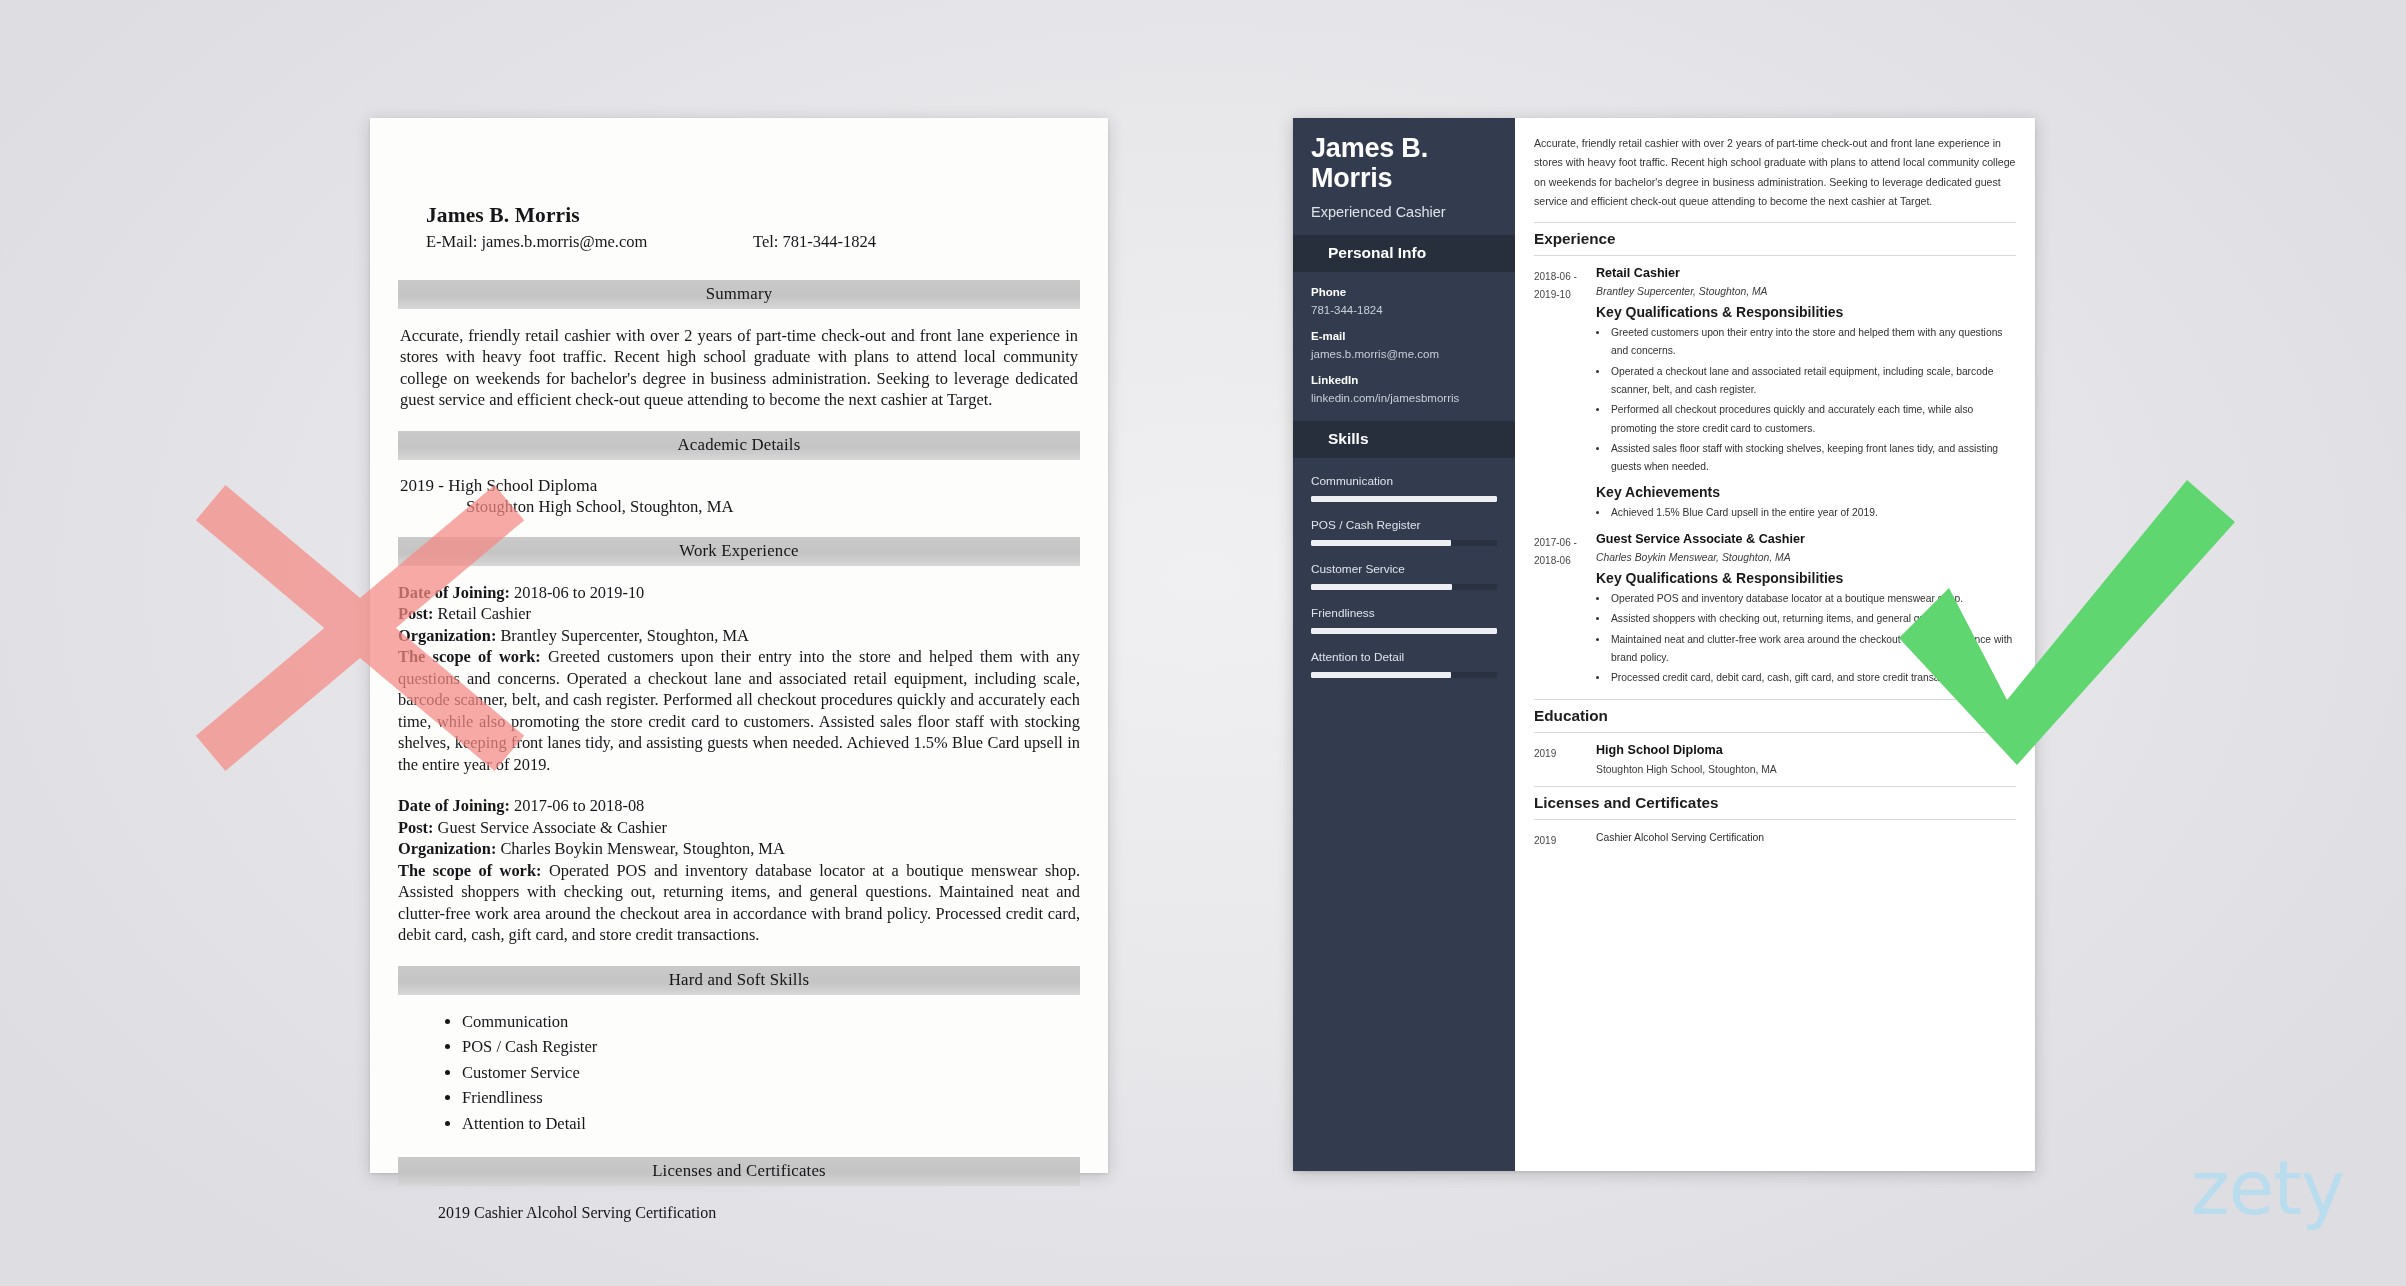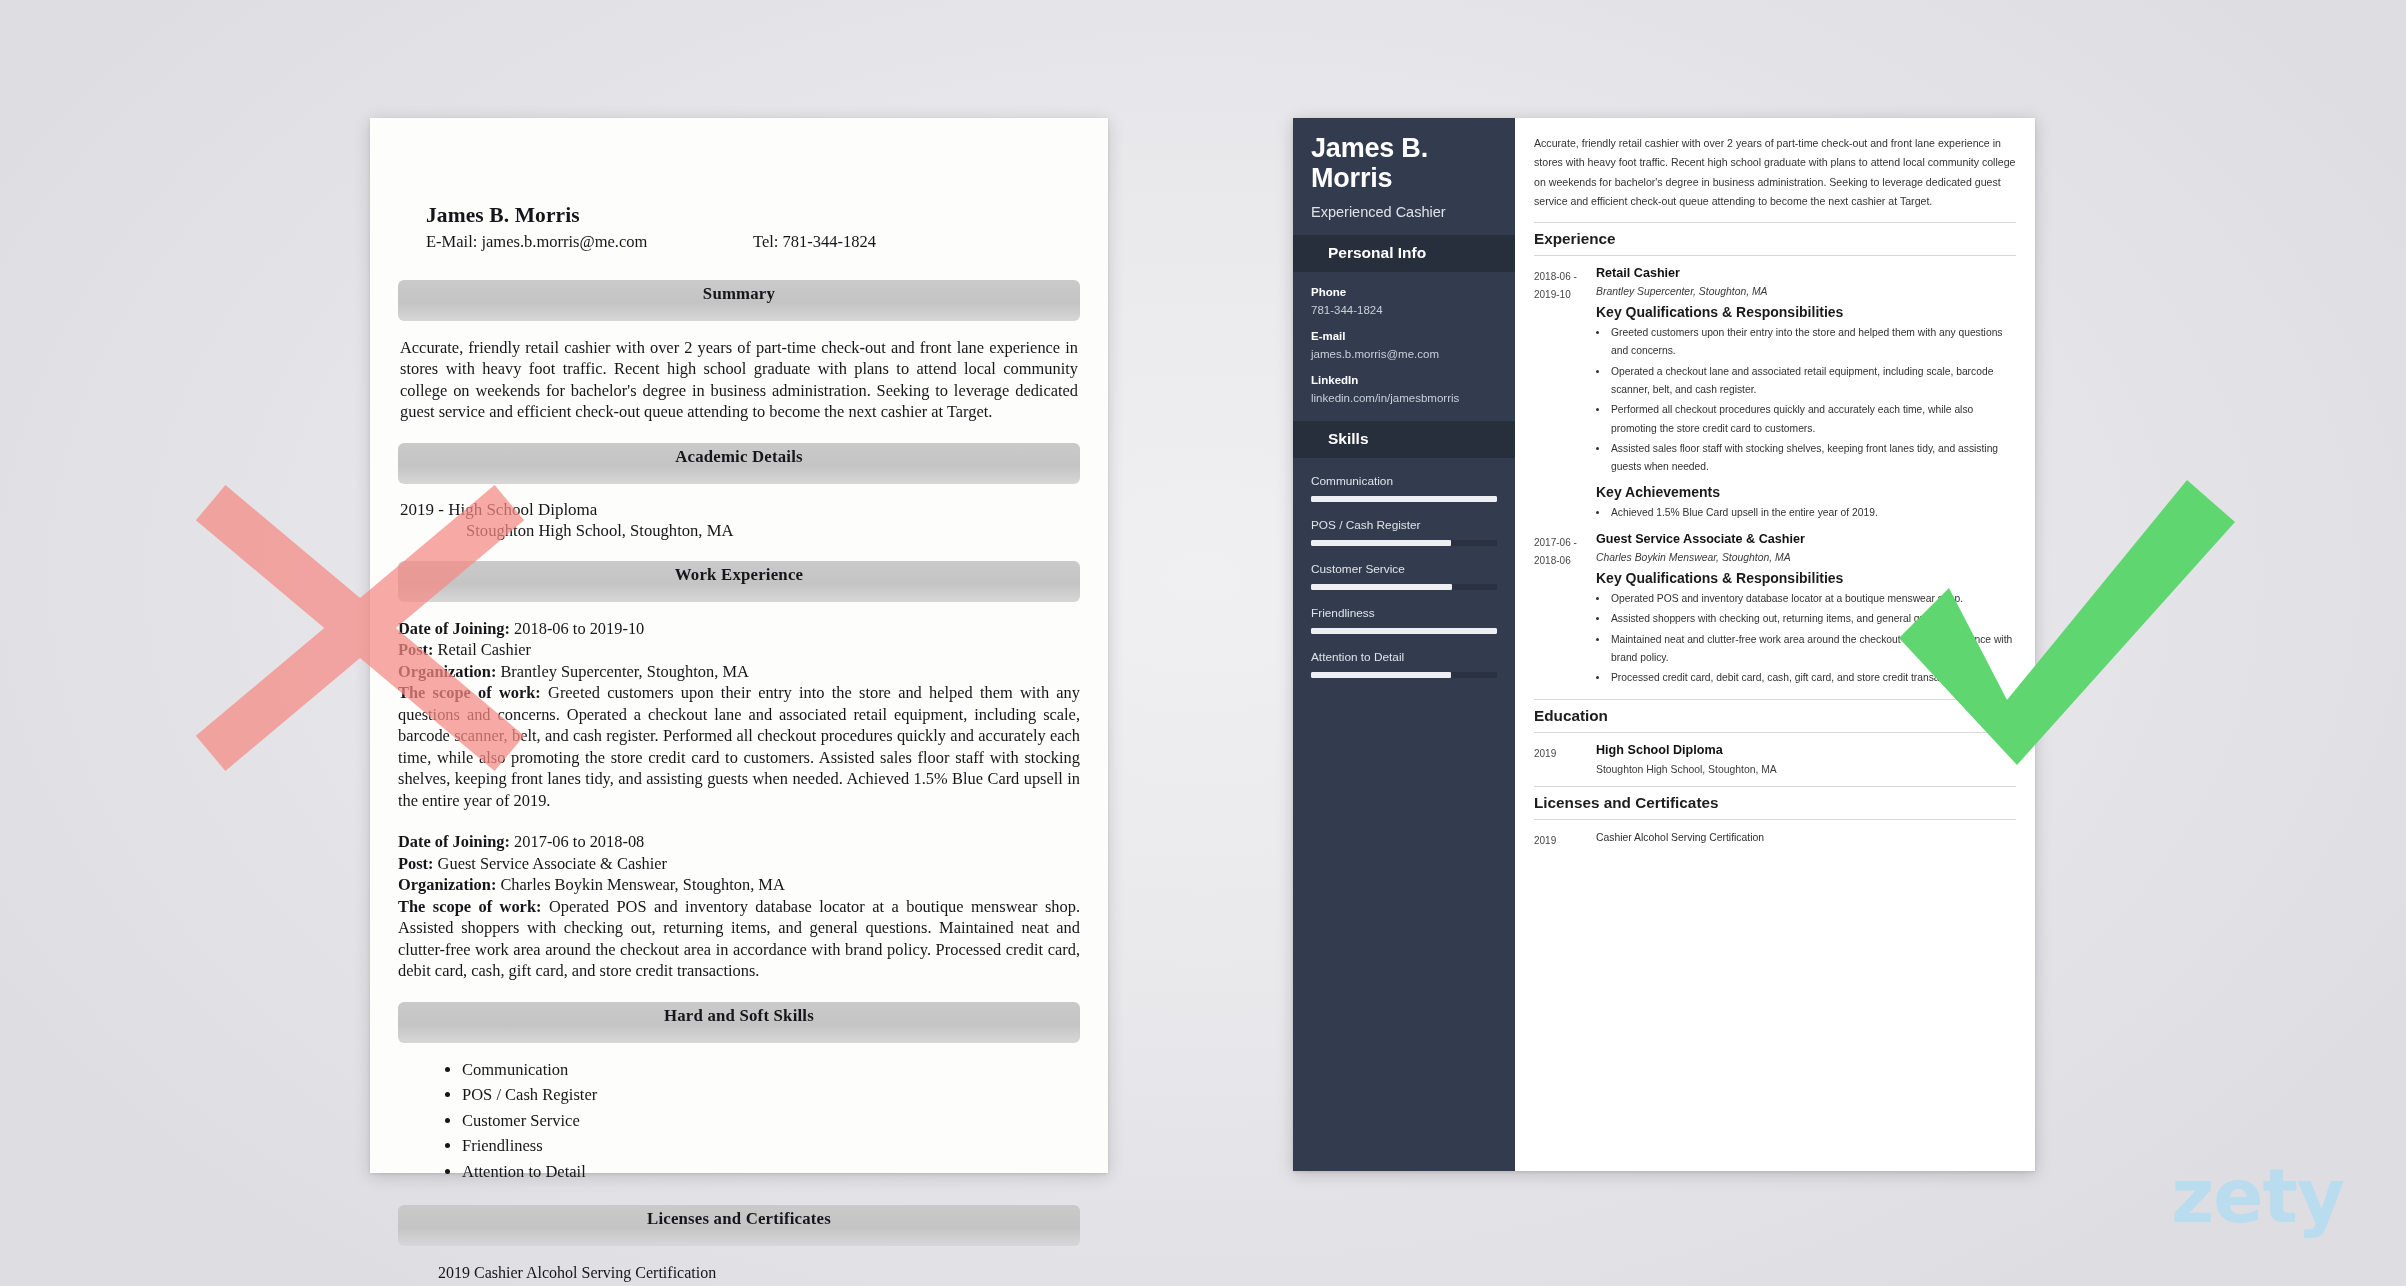--- a/index.html
+++ b/index.html
@@ -34,25 +34,24 @@
   .bad-contact {
     margin-left: 28px; margin-top: 4px;
     font-size: 16.5px;
     display: flex;
   }
   .bad-contact .email { width: 327px; }
   .bad-sec-head {
     margin: 0 0 0 0;
     background: linear-gradient(to bottom, #cacaca 0%, #c4c4c4 55%, #d7d7d7 100%);
     text-align: center;
-    font-weight: bold;
+    font-weight: normal;
     font-size: 16.8px;
-    padding: 4px 0 17px;
+    padding: 4px 0 5px;
     letter-spacing: .2px;
-    border-radius: 6px;
   }
   .sp-28 { height: 28px; }
   .sp-20 { height: 20px; }
   .sp-16 { height: 16px; }
   .bad-body {
     font-size: 16.4px;
     line-height: 1.31;
     text-align: justify;
     padding: 0 2px;
   }
@@ -149,23 +148,23 @@
   .gr-edu-school { font-size: 10.4px; color: #3a3a3a; margin-top: 7px; }
   .gr-cert-line { font-size: 10.4px; color: #2e2e2e; padding-top: 2px; }
 
   
   #x-mark, #check-mark { position: absolute; pointer-events: none; }
   #x-mark { left: 185px; top: 465px; width: 350px; height: 330px; }
   #check-mark { left: 1885px; top: 470px; width: 360px; height: 310px; }
 
   
   #zety {
-    position: absolute; right: 62px; bottom: 47px;
+    position: absolute; right: 62px; bottom: 55px;
     font-size: 74px; color: #b6dcf0; letter-spacing: -1px;
-    font-family: "DejaVu Sans", sans-serif; font-weight: 700;
+    font-family: "DejaVu Sans", sans-serif; font-weight: 400;
     opacity: .92;
   }
 </style>
 </head>
 <body>
 
 <div id="bad-resume">
 
   <div class="bad-name">James B. Morris</div>
 

